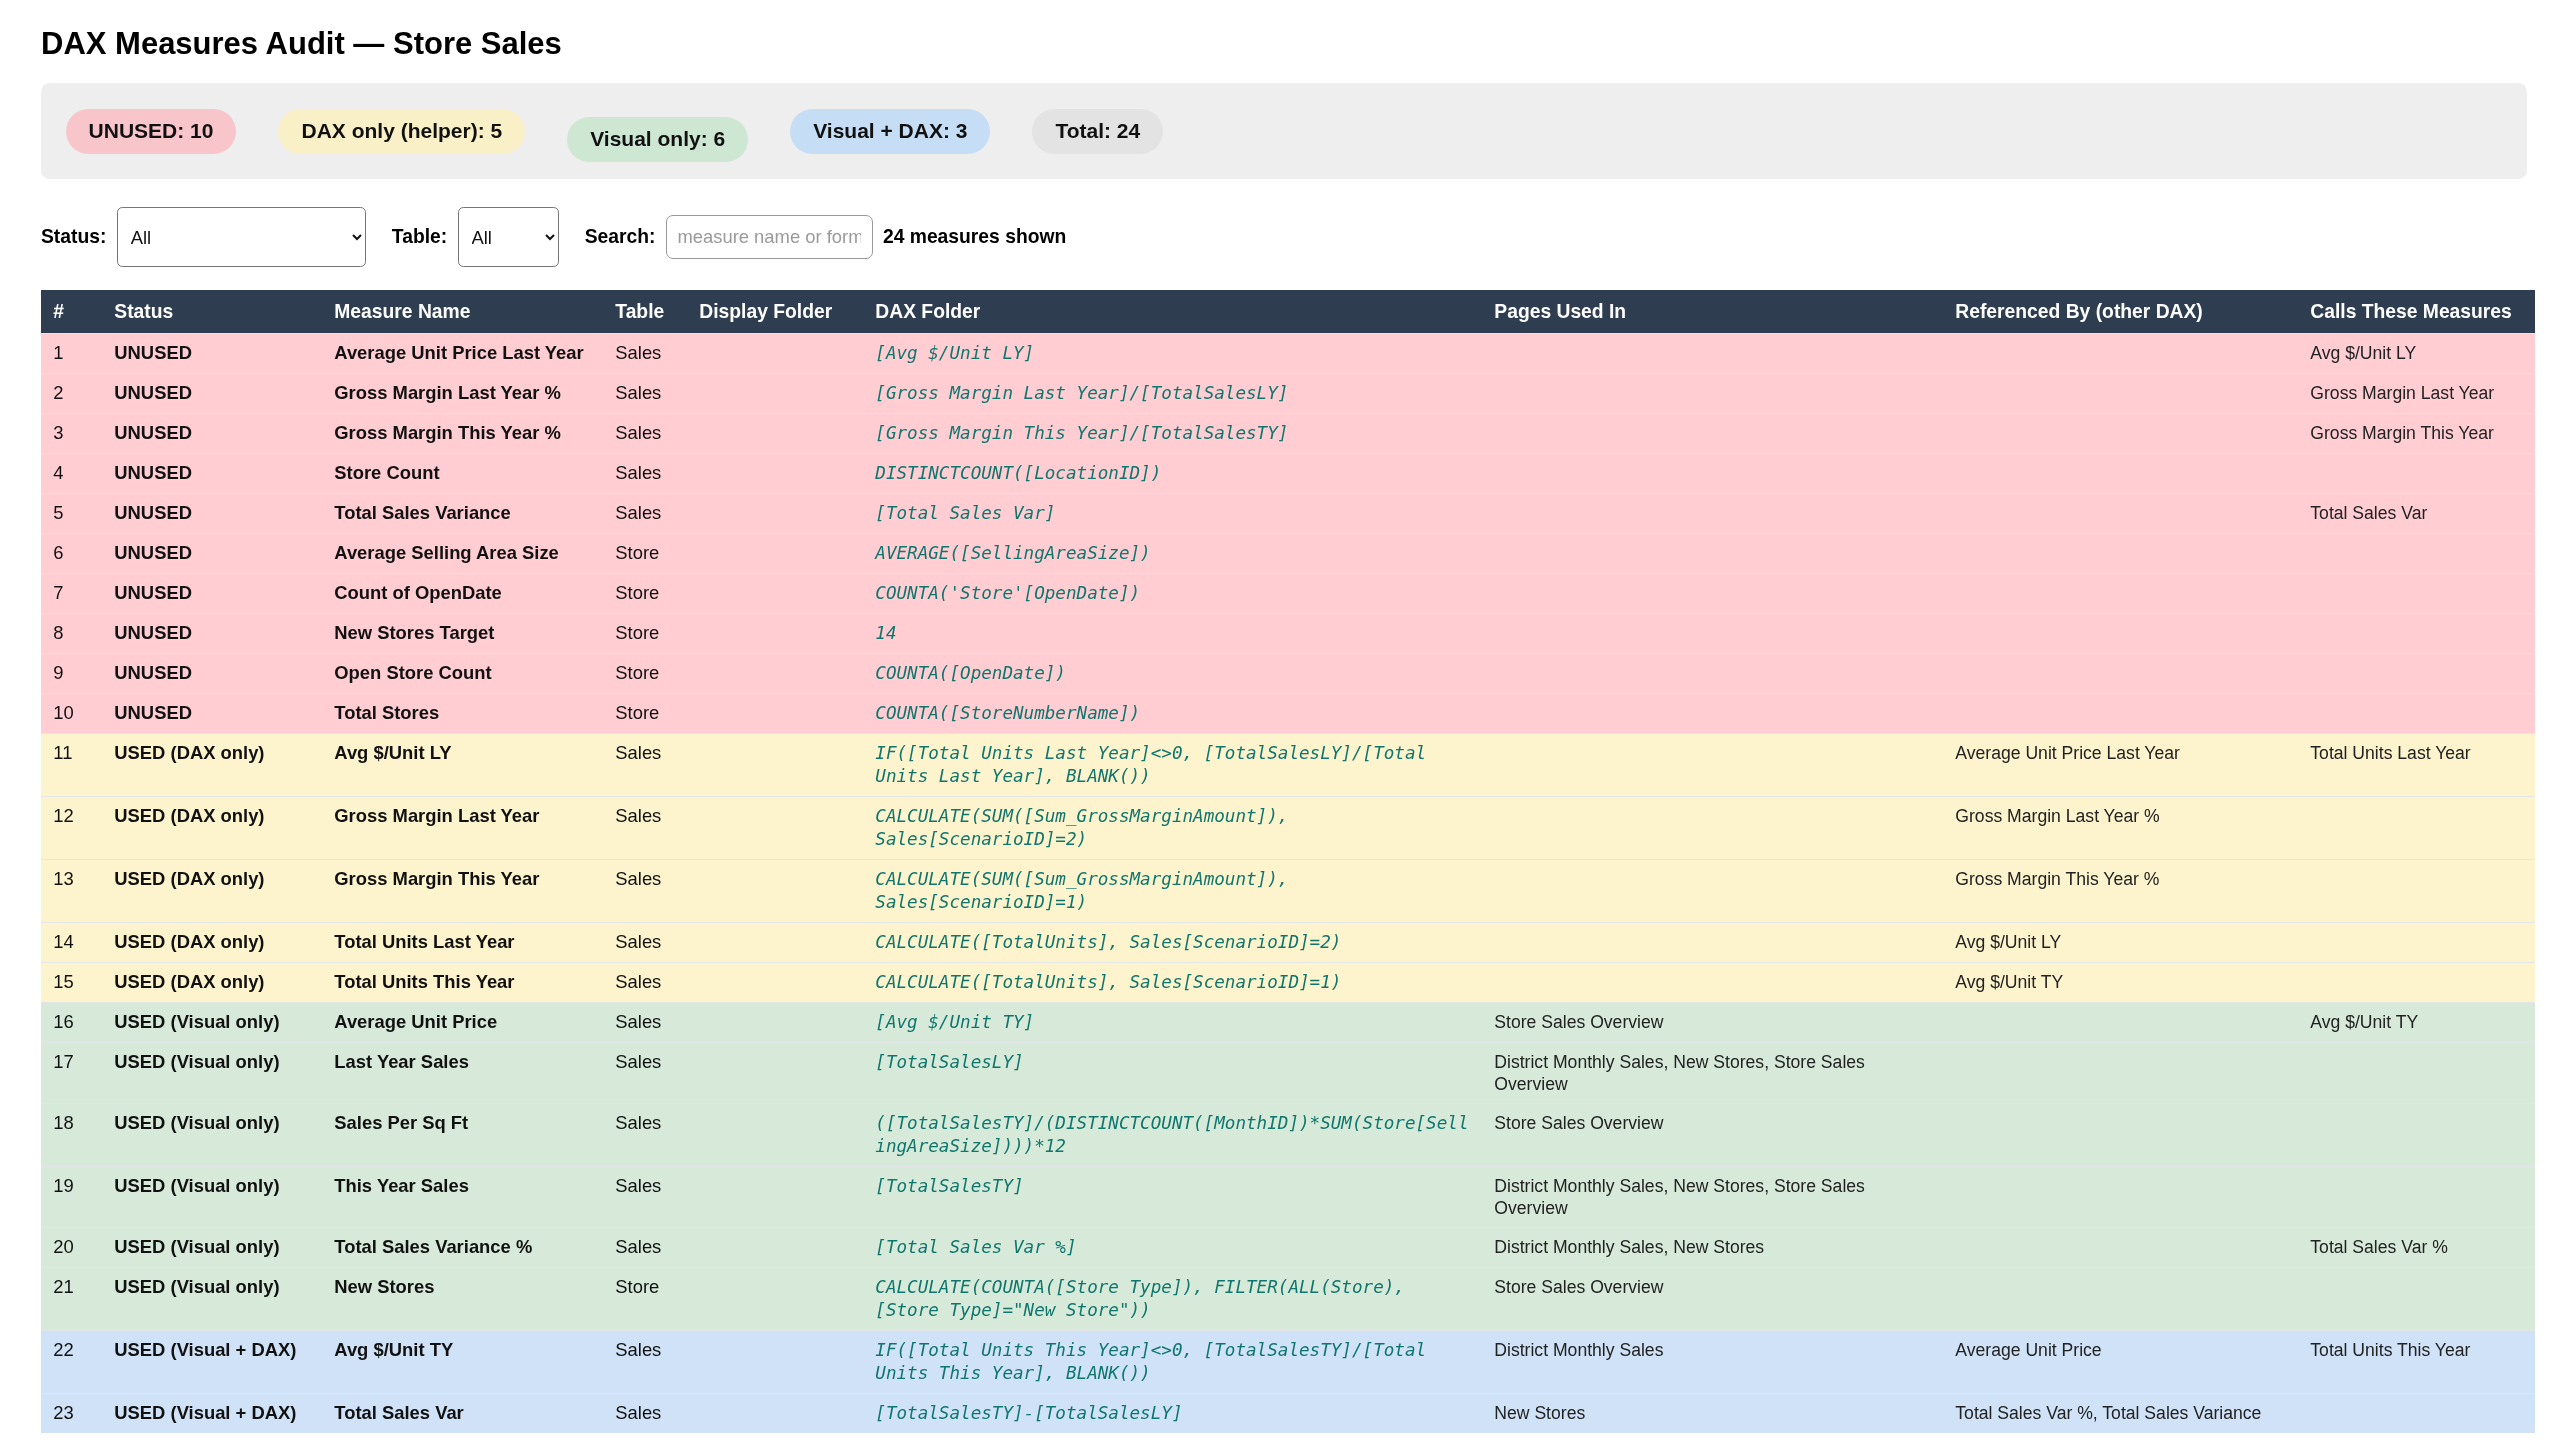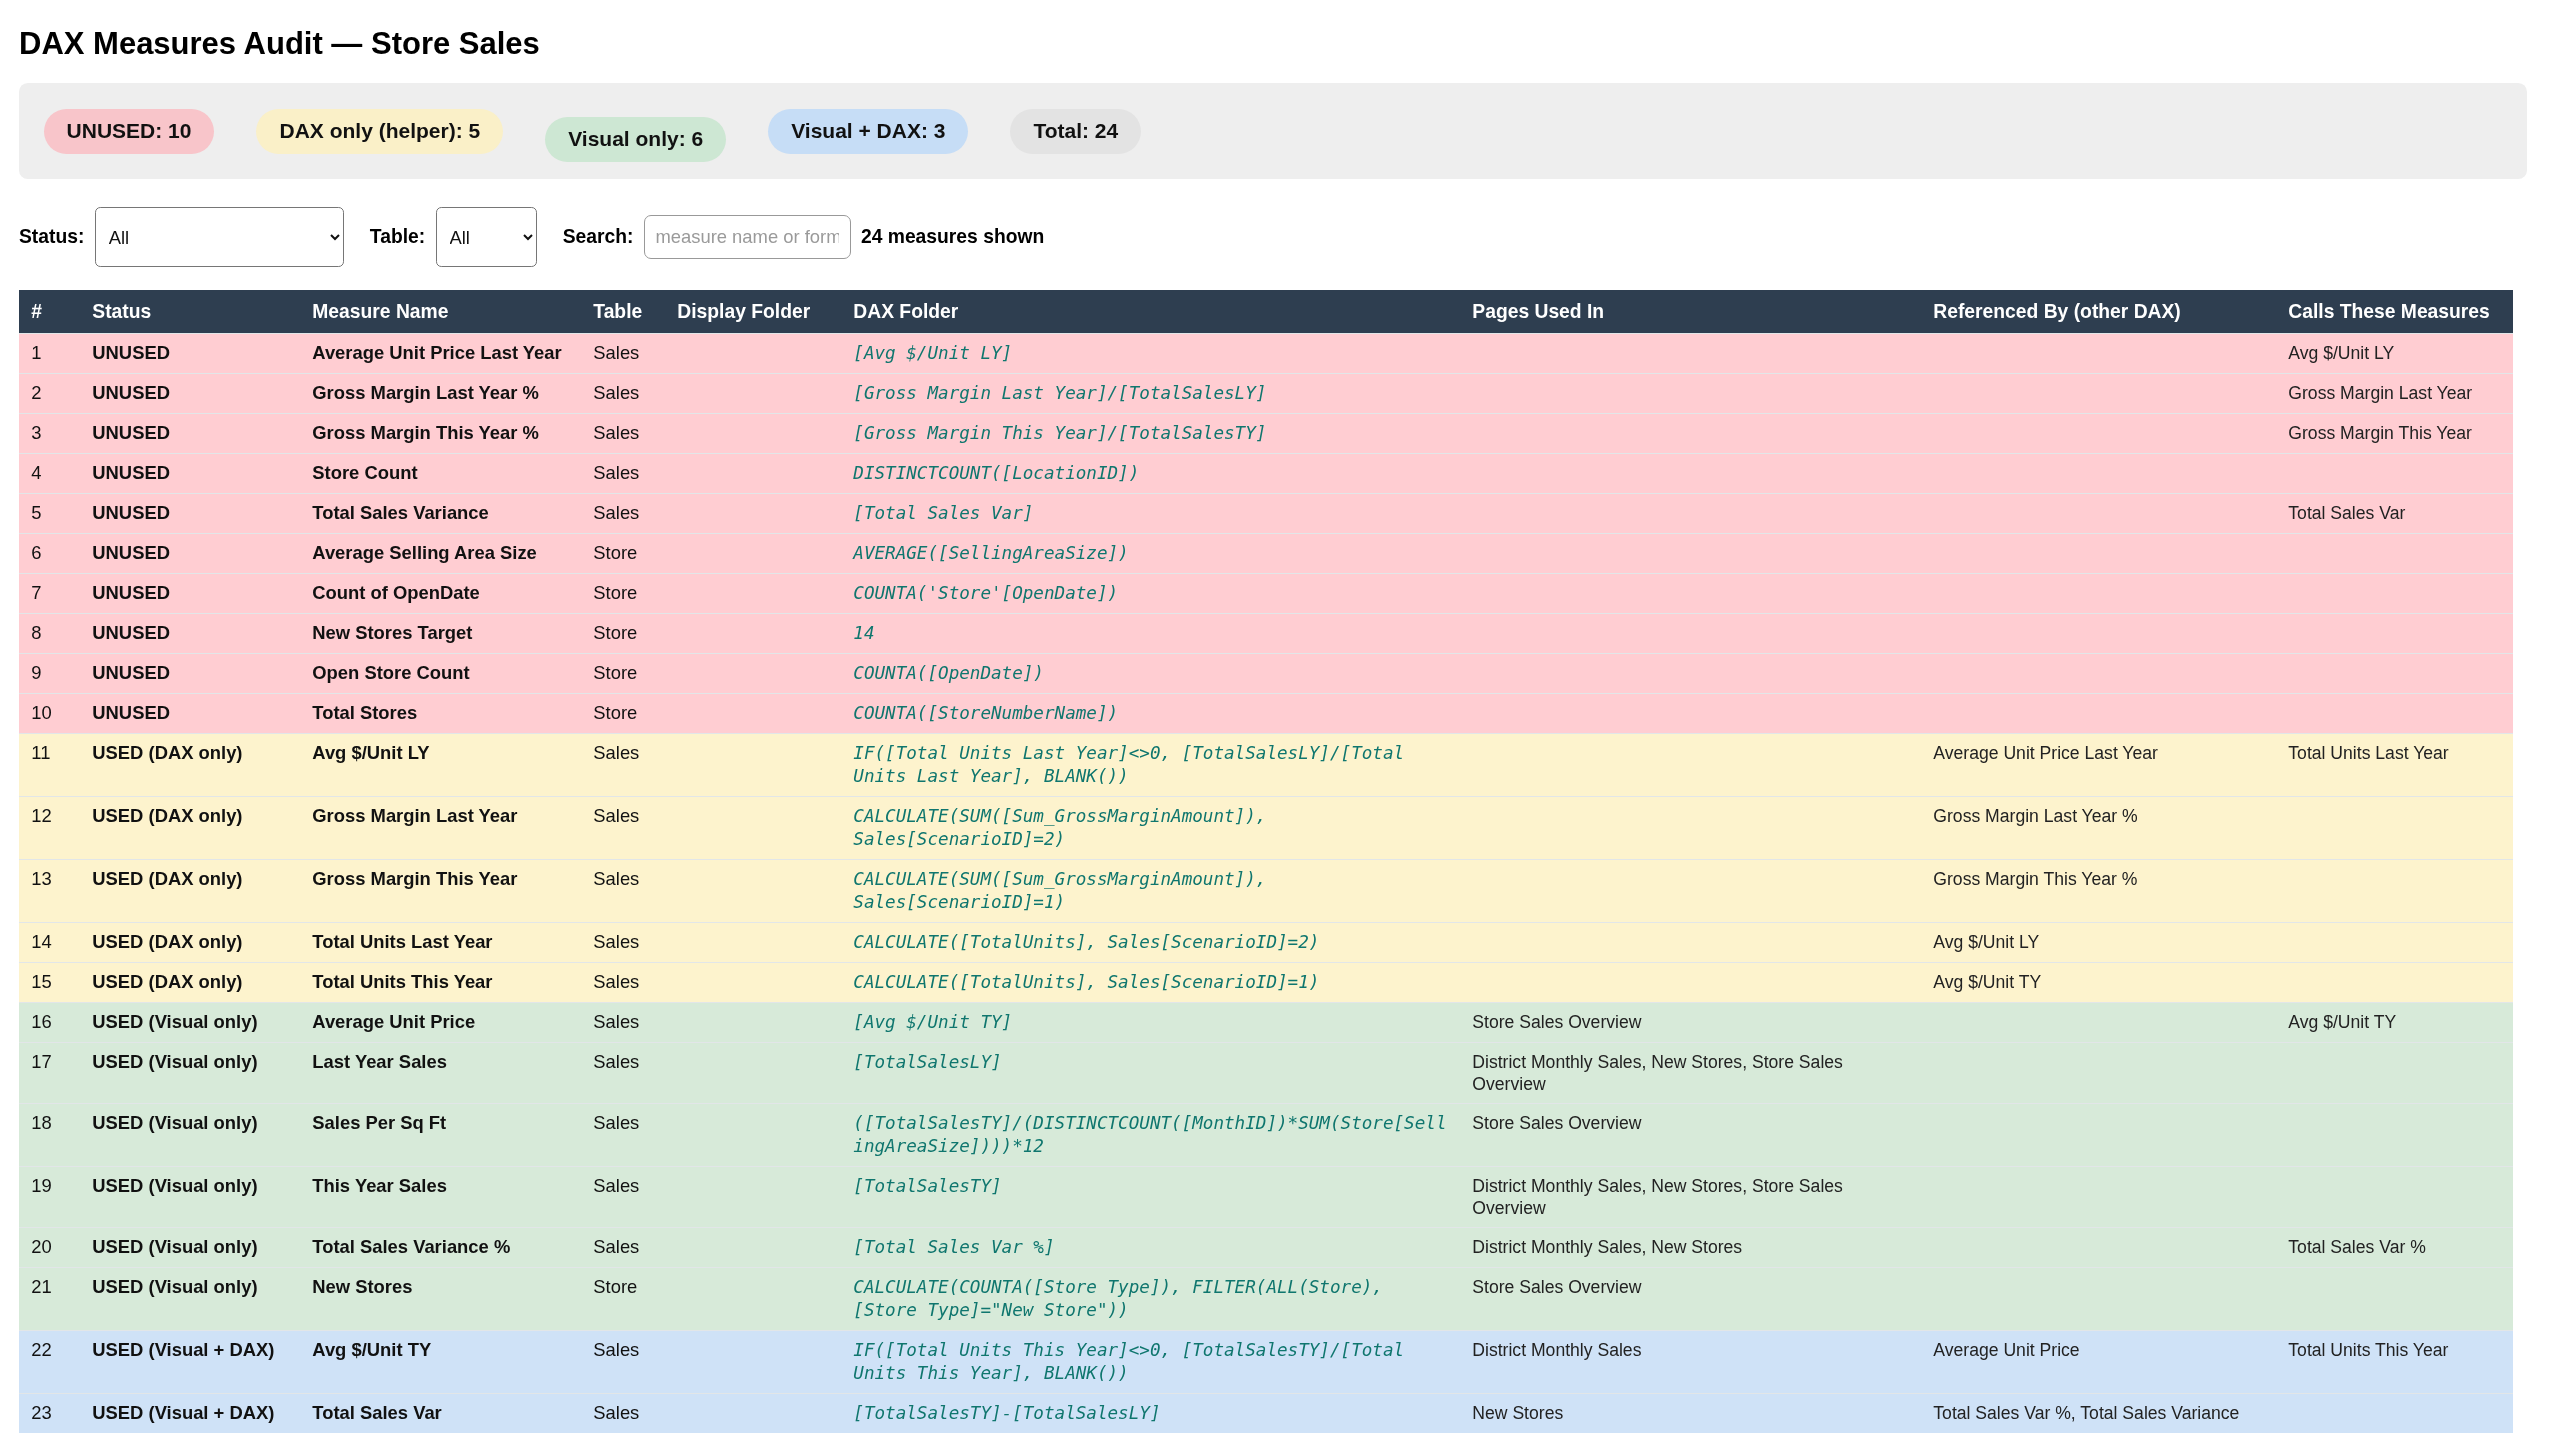--- a/index.html
+++ b/index.html
@@ -2,21 +2,21 @@
 <html style="font-size:14px"><head>
 <meta charset="utf-8">
 <style>
   * { box-sizing: border-box; }
   html, body { margin: 0; padding: 0; }
   body {
     width: 2550px; height: 1449px; overflow: hidden;
     background: #ffffff; color: #111;
     font-family: "Liberation Sans", sans-serif;
   }
-  .content { padding: 0 23px 0 19px; }
+  .content { padding: 0 23px 0 41px; }
   h1.page-title { font-size: 31px; font-weight: bold; margin: 26px 0 0 0; color: #000; }
   .summary-bar {
     margin-top: 21px; background: #eeeeee; border-radius: 8.8px;
     padding: 17.6px 24.6px; display: flex; align-items: center; gap: 42px;
   }
   .badge {
     font-weight: bold; font-size: 21px; padding: 10.5px 23px;
     border-radius: 24.6px; white-space: nowrap; color: #111; text-align: right;
   }
   .filter-bar {

